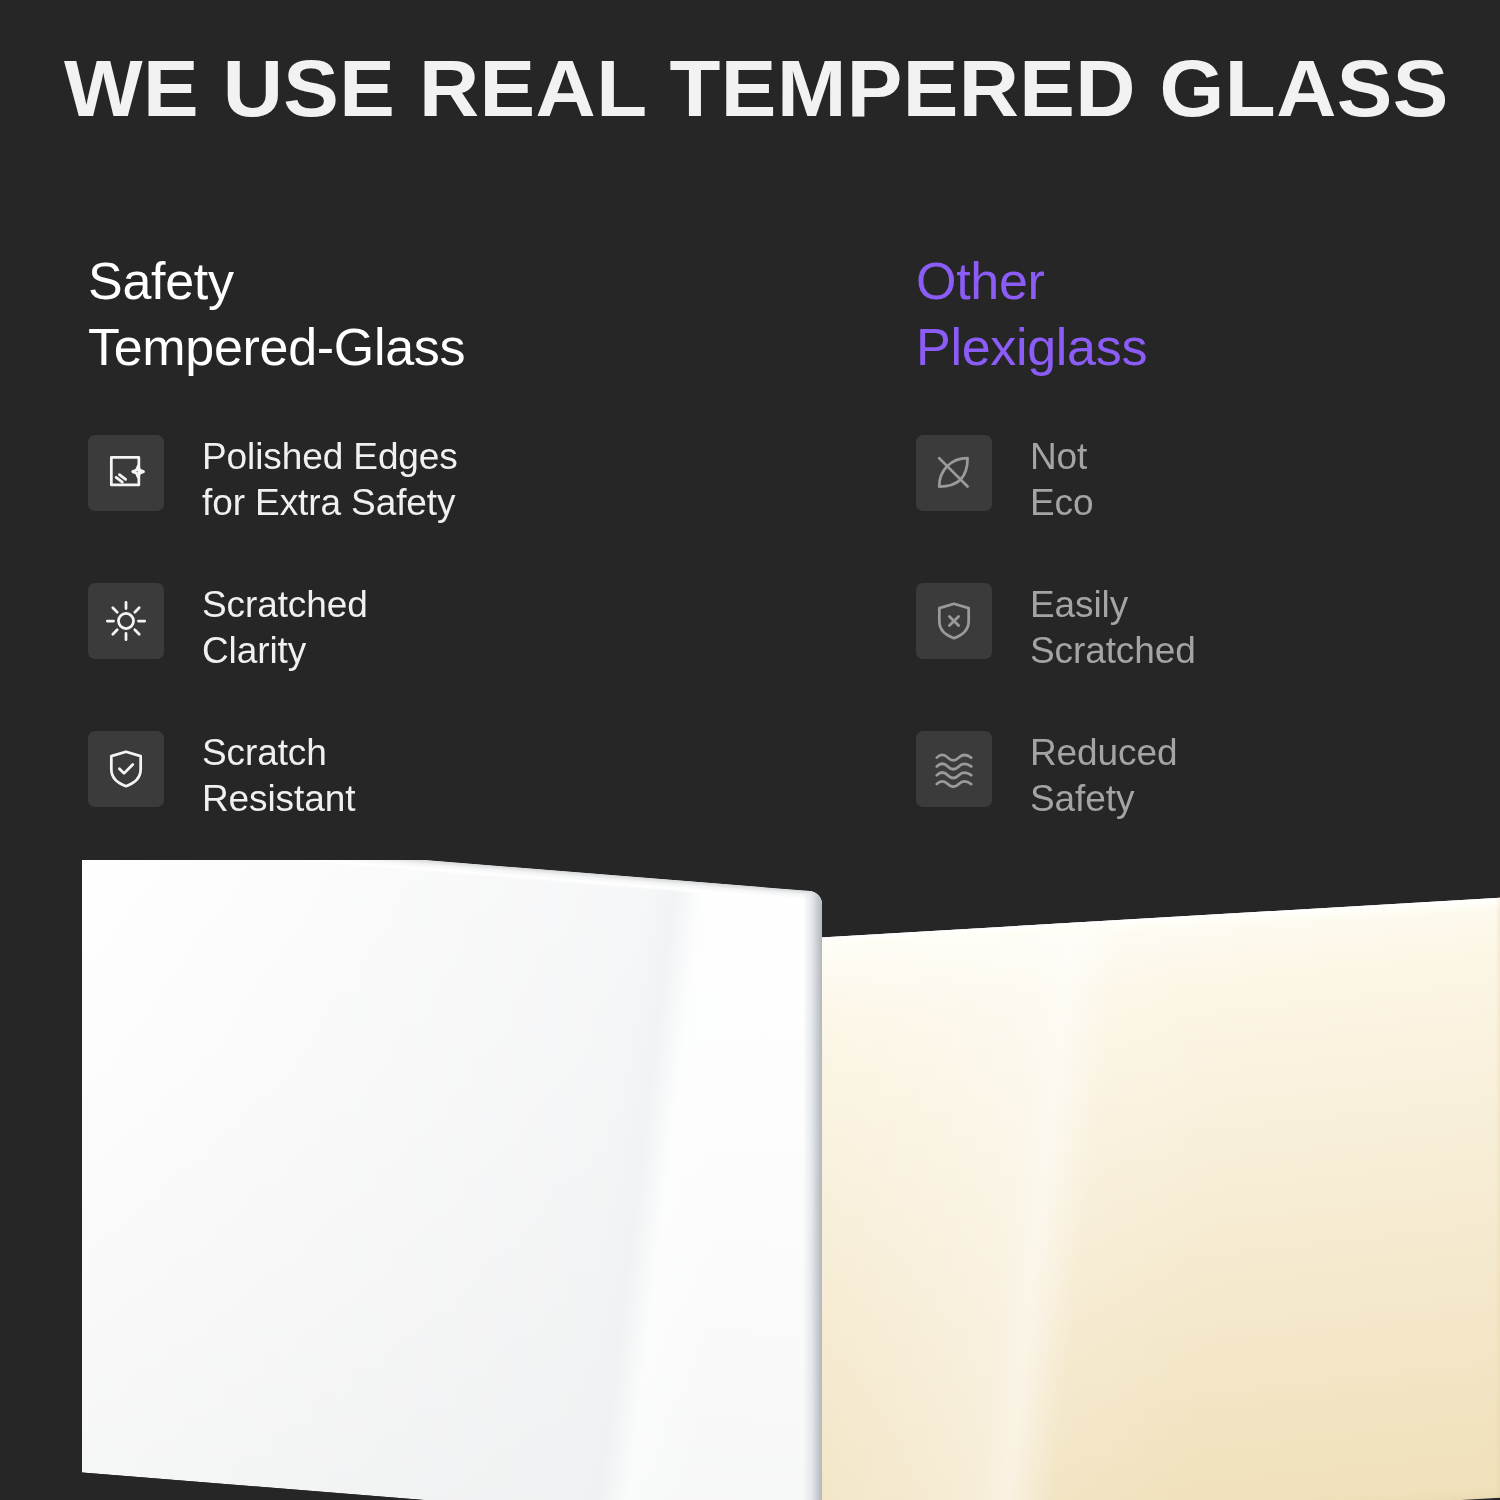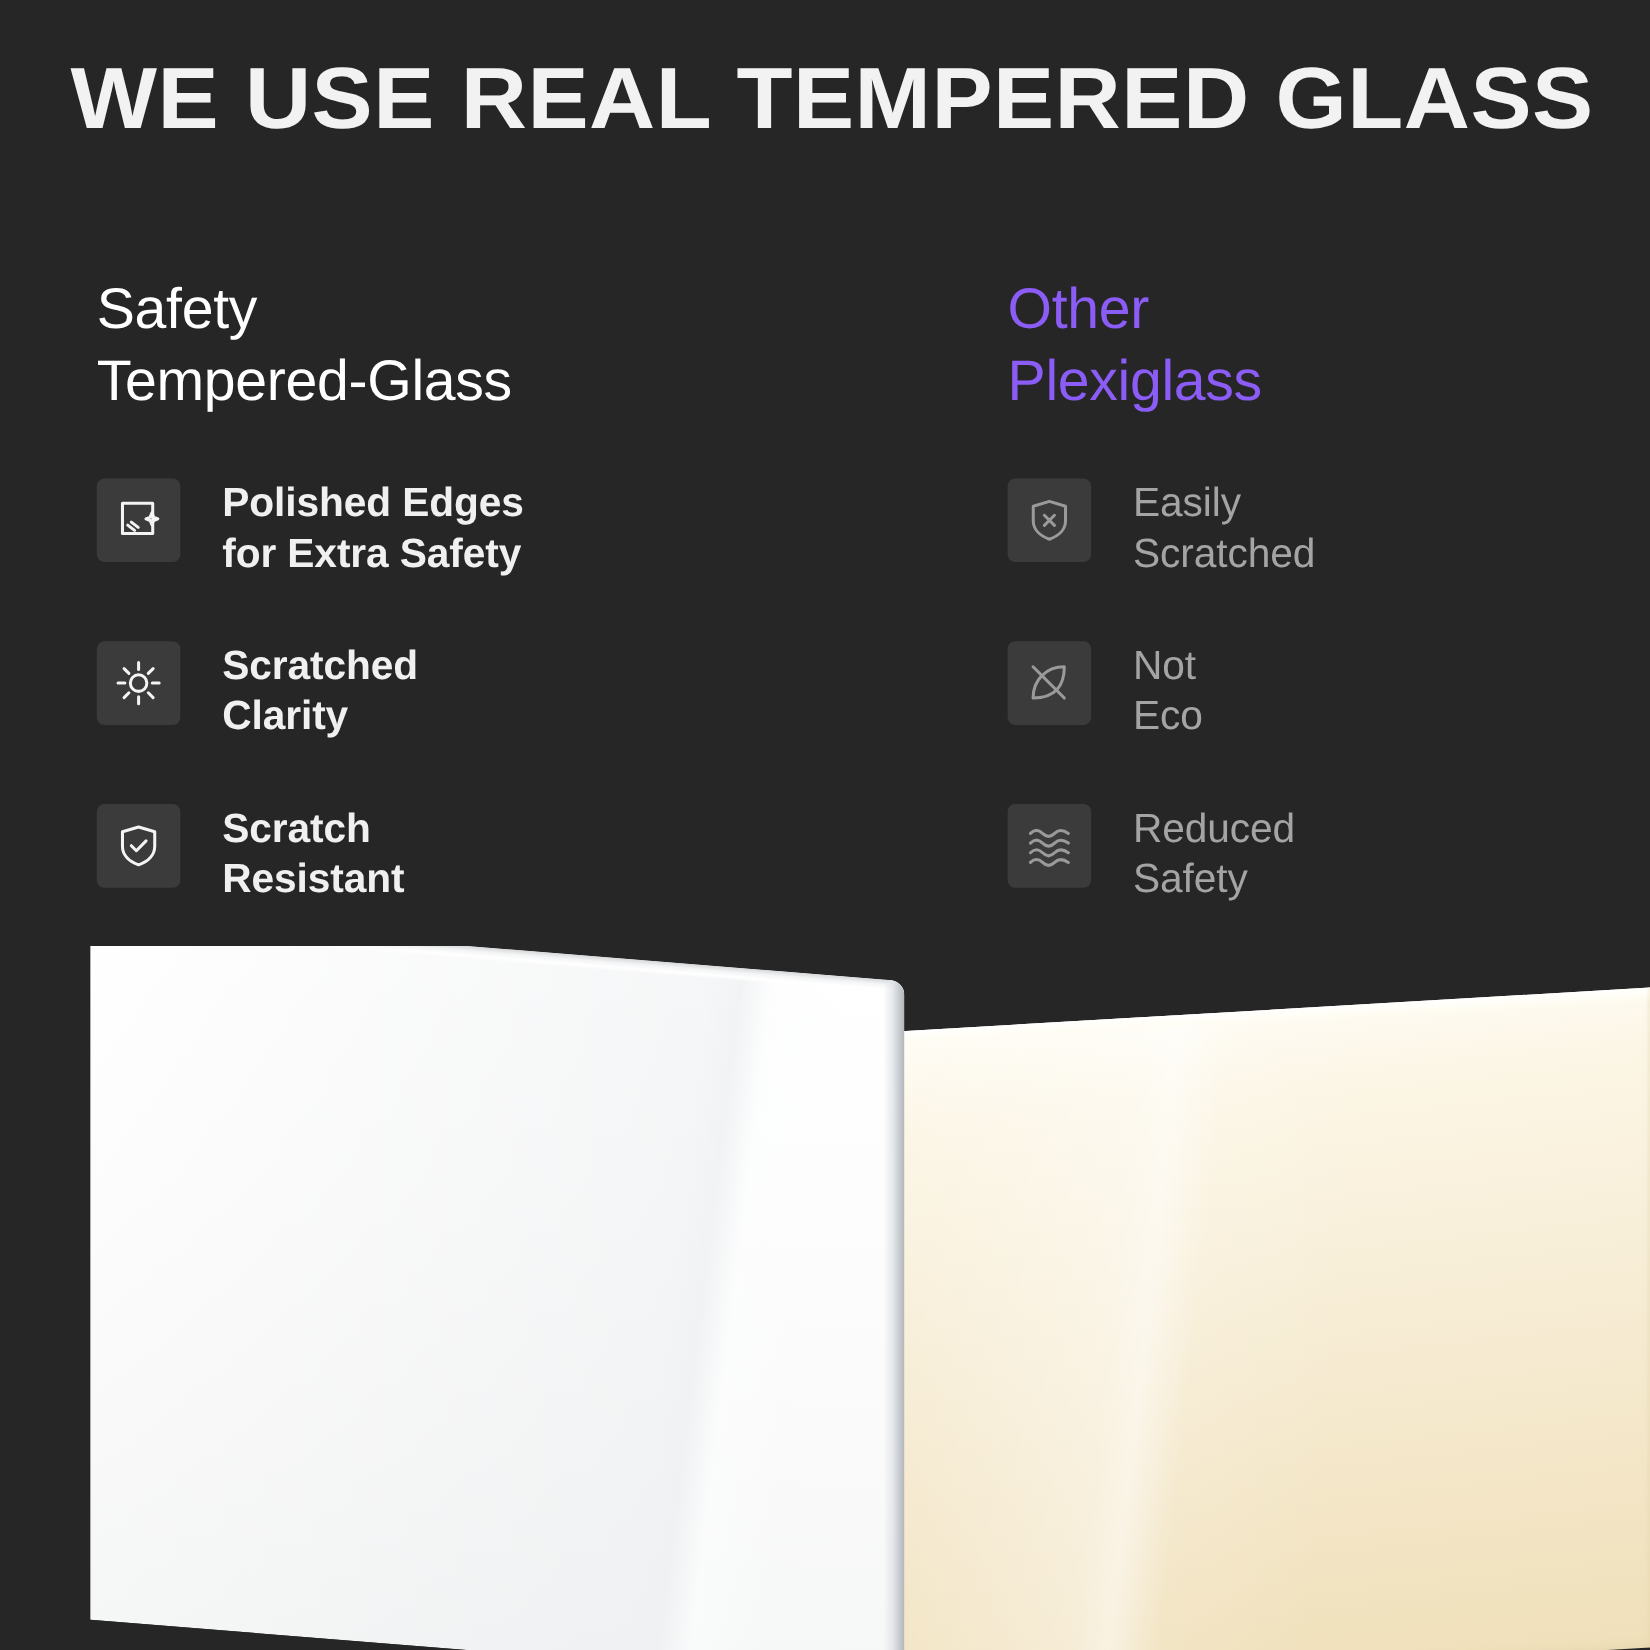--- a/index.html
+++ b/index.html
@@ -87,21 +87,21 @@
 
   .feature-label {
     margin-left: 38px;
     font-size: 37px;
     font-weight: 400;
     line-height: 1.24;
     letter-spacing: -0.1px;
     white-space: pre-line;
     padding-top: 2px;
   }
-  .column.left  .feature-label { color: #f0f0f0; font-weight: bold; }
+  .column.left  .feature-label { color: #f0f0f0; }
   .column.right .feature-label { color: #a4a4a4; }
 
   
   .panels {
     position: absolute;
     left: 0;
     top: 860px;
     width: 1500px;
     height: 640px;
     overflow: hidden;
@@ -248,37 +248,37 @@
 
   <div class="column right">
     <div class="col-title">Other
 Plexiglass</div>
 
     <div class="features">
 
       <div class="feature">
         <div class="icon-tile">
           <svg width="44" height="44" viewBox="0 0 24 24" fill="none" stroke-width="1.5" stroke-linecap="round" stroke-linejoin="round">
+            <path d="M19.4 3.9c0 9-4.2 15.5-15.5 15.5C3.9 10.4 10.4 3.9 19.4 3.9z"></path>
+            <path d="M3.9 3.9l15.5 15.5"></path>
+          </svg>
+        </div>
+        <div class="feature-label">Not
+Eco</div>
+      </div>
+
+      <div class="feature">
+        <div class="icon-tile">
+          <svg width="44" height="44" viewBox="0 0 24 24" fill="none" stroke-width="1.5" stroke-linecap="round" stroke-linejoin="round">
             <path d="M12 2.6L20 5v7.2c0 4.4-3.4 7.6-8 9.2-4.6-1.6-8-4.8-8-9.2V5z"></path>
             <path d="M9.5 9.5l5 5M14.5 9.5l-5 5"></path>
           </svg>
         </div>
         <div class="feature-label">Easily
 Scratched</div>
-      </div>
-
-      <div class="feature">
-        <div class="icon-tile">
-          <svg width="44" height="44" viewBox="0 0 24 24" fill="none" stroke-width="1.5" stroke-linecap="round" stroke-linejoin="round">
-            <path d="M19.4 3.9c0 9-4.2 15.5-15.5 15.5C3.9 10.4 10.4 3.9 19.4 3.9z"></path>
-            <path d="M3.9 3.9l15.5 15.5"></path>
-          </svg>
-        </div>
-        <div class="feature-label">Not
-Eco</div>
       </div>
 
       <div class="feature">
         <div class="icon-tile">
           <svg width="44" height="44" viewBox="0 0 24 24" fill="none" stroke-width="1.5" stroke-linecap="round">
             <path d="M2.6 5.8c2-2 4-2 6 0s4 2 6 0 4-2 6.8 0"></path>
             <path d="M2.6 10.6c2-2 4-2 6 0s4 2 6 0 4-2 6.8 0"></path>
             <path d="M2.6 15.4c2-2 4-2 6 0s4 2 6 0 4-2 6.8 0"></path>
             <path d="M2.6 20.2c2-2 4-2 6 0s4 2 6 0 4-2 6.8 0"></path>
           </svg>

